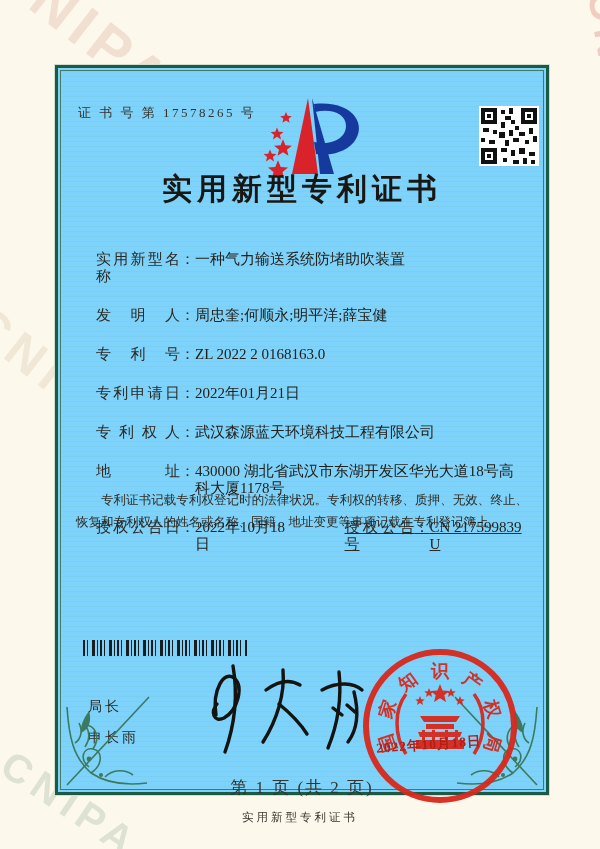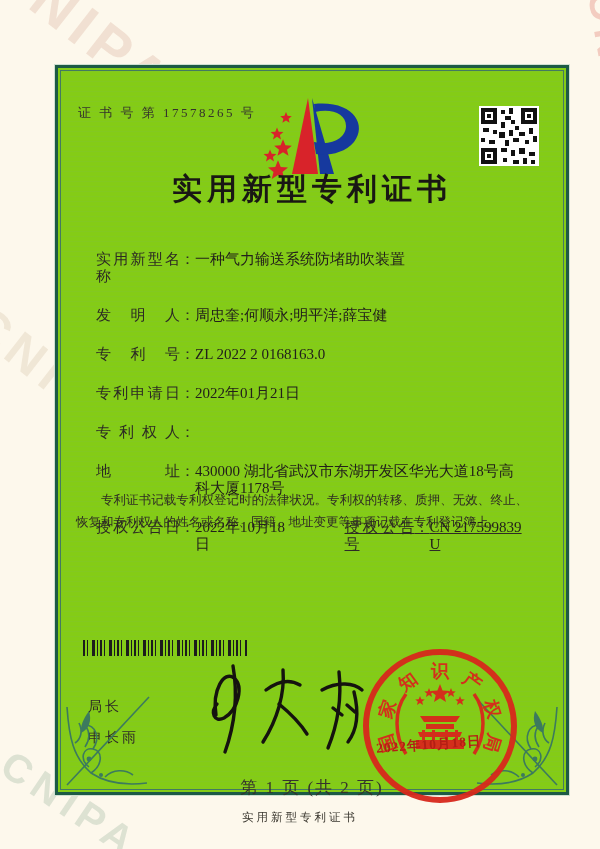--- a/index.html
+++ b/index.html
@@ -18,23 +18,22 @@
   }
   .wm1{left:-22px;top:-8px;font-size:58px;transform:rotate(38deg);color:rgba(216,168,150,0.30);}
   .wm2{left:534px;top:46px;font-size:42px;transform:rotate(80deg);color:rgba(222,120,108,0.34);}
   .wm3{left:372px;top:232px;font-size:50px;transform:rotate(38deg);color:rgba(208,186,158,0.30);}
   .wm4{left:-42px;top:345px;font-size:50px;transform:rotate(38deg);color:rgba(208,186,158,0.28);}
   .wm5{left:-8px;top:782px;font-size:40px;transform:rotate(34deg);color:rgba(168,188,168,0.38);}
 
   
   .frame{
     position:absolute;left:55px;top:65px;width:488px;height:724px;
-    border:3px solid #1d5a45;background:#84cc16;z-index:2;
+    border:3px solid #1d5a45;background:#7dd3fc;z-index:2;
     box-shadow:0 0 0 1px #cfe0d2;
-    padding-left:20px;
   }
   .frame-inner{
     position:absolute;left:2px;top:2px;right:2px;bottom:2px;
     border:1px solid #447a61;
     background:
       repeating-linear-gradient(180deg,
         rgba(120,165,135,0.10) 0px, rgba(120,165,135,0.10) 1px,
         rgba(0,0,0,0) 1px, rgba(0,0,0,0) 5px);
   }
 
@@ -199,20 +198,21 @@
       <span class="f-value">ZL 2022 2 0168163.0</span>
     </div>
     <div class="frow">
       <span class="f-label">专利申请日</span>
         <span class="f-colon">：</span>
       <span class="f-value">2022年01月21日</span>
     </div>
     <div class="frow">
       <span class="f-label">专利权人</span>
         <span class="f-colon">：</span>
+      <span class="f-value">武汉森源蓝天环境科技工程有限公司</span>
     </div>
     <div class="frow addr">
       <span class="f-label">地址</span>
         <span class="f-colon">：</span>
       <span class="f-value">430000 湖北省武汉市东湖开发区华光大道18号高科大厦1178号</span>
     </div>
     <div class="frow grant">
       <span class="f-label">授权公告日</span>
         <span class="f-colon">：</span>
       <span class="f-value">2022年10月18日</span>

